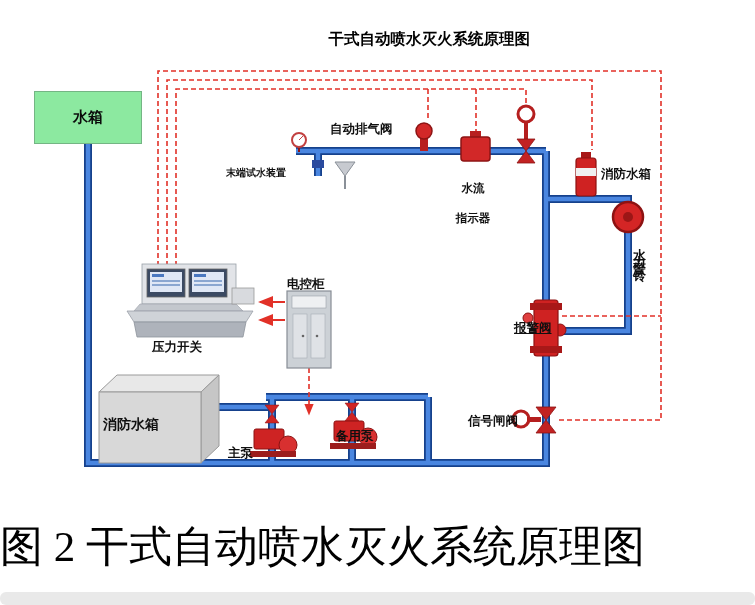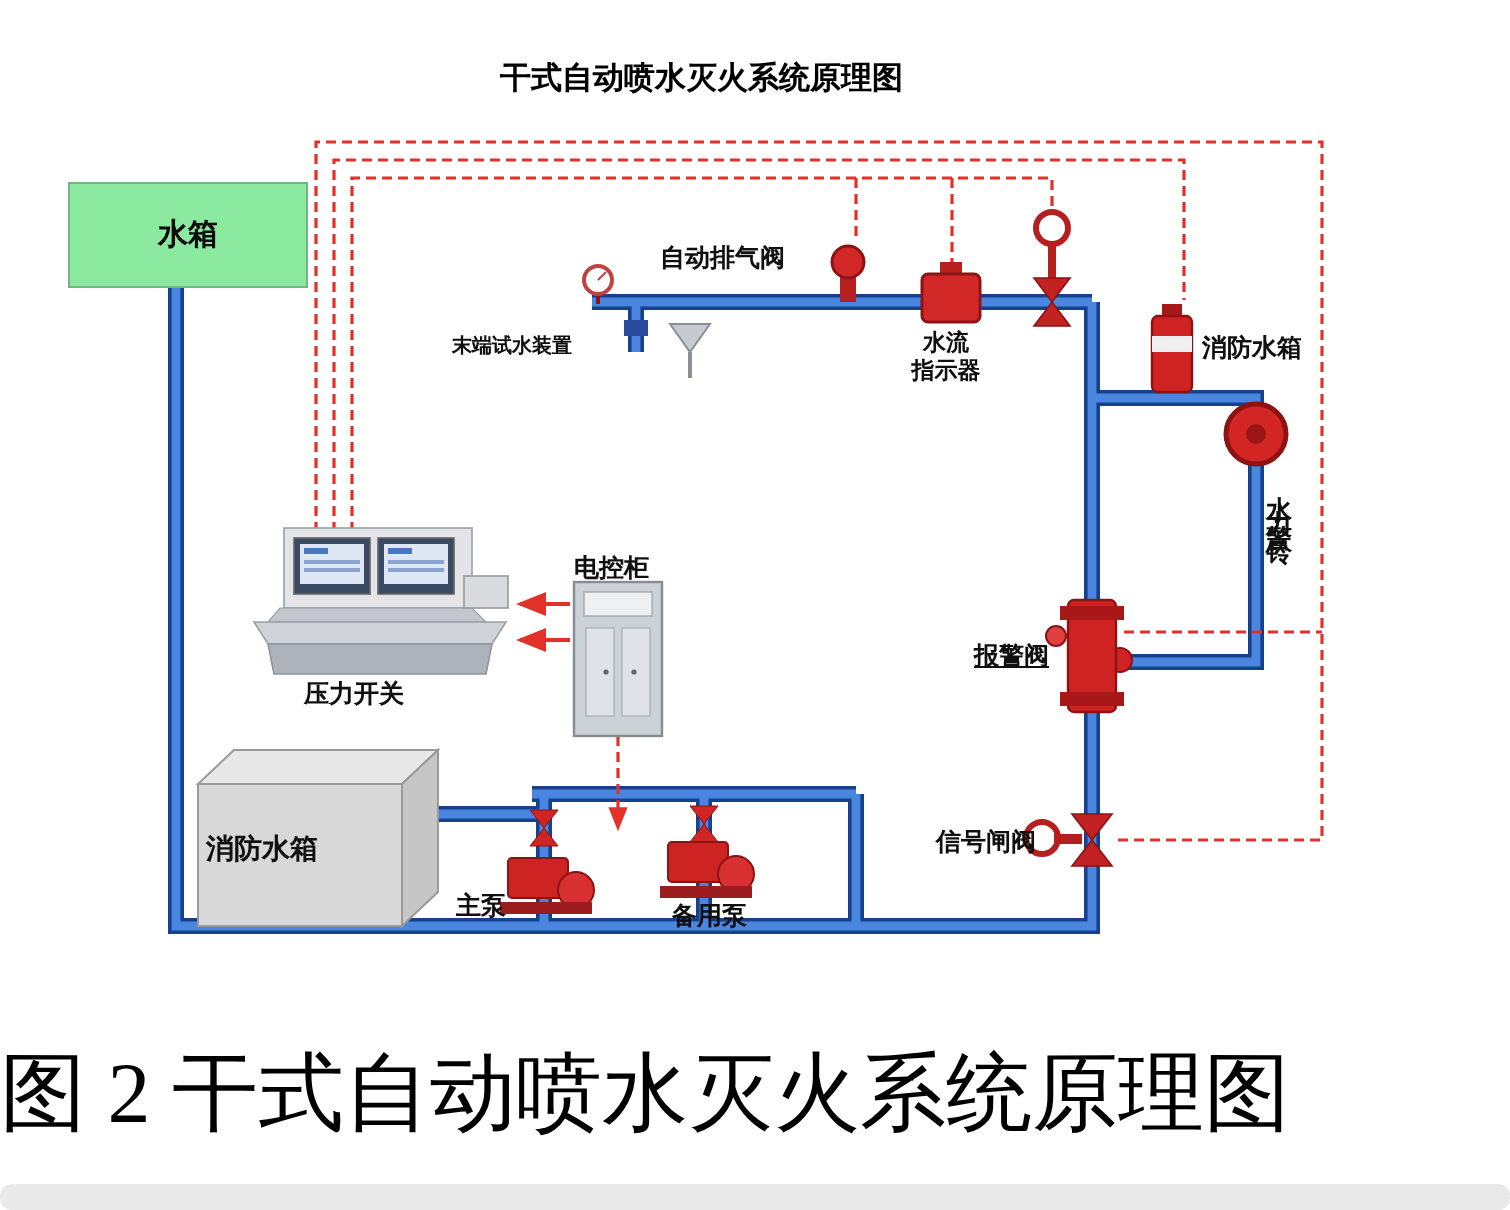--- a/index.html
+++ b/index.html
@@ -10,46 +10,46 @@
   .stage {
     position:relative;
     width:755px; height:605px;
     background:#ffffff;
     overflow:hidden;
   }
   .stage svg { position:absolute; left:0; top:0; }
 
   .diagram-title {
     position:absolute; left:250px; top:29px; width:280px;
-    text-align:left;
+    text-align:right;
     font-weight:bold; font-size:15.5px; color:#000;
     white-space:nowrap;
   }
   .lbl {
     position:absolute;
     font-weight:600; font-size:12.5px; color:#101010;
     white-space:nowrap;
   }
   .lbl-sm { font-size:10px; }
   .water-tank {
-    position:absolute; left:34px; top:91px; width:120px; height:53px;
+    position:absolute; left:34px; top:91px; width:108px; height:53px;
     background:#8ce9a0; border:1px solid #74b584;
     display:flex; align-items:center; justify-content:center;
     font-weight:600; font-size:15px; color:#0a0a0a;
   }
   .fwt-label {
     position:absolute; left:103px; top:416px; width:94px;
     text-align:left; font-weight:700; font-size:14px; color:#101010;
   }
   .wfi-label {
     position:absolute; left:447px; top:165px; width:52px;
     text-align:center; font-weight:600; font-size:11.5px;
     line-height:14px; color:#101010;
   }
-  .wfi-label span { display:block; }
+  .wfi-label span { display:block;margin-top:16px; }
   .bell-label {
     position:absolute; left:630px; top:238px; height:110px;
     writing-mode:vertical-rl; text-orientation:upright;
     letter-spacing:7px; font-weight:600; font-size:13px; color:#101010;
   }
   .figure-caption {
     position:absolute; left:0; top:518px; width:633px;
     text-align:center;
     font-family:"Liberation Serif","DejaVu Serif",serif;
     font-size:43px; color:#000; white-space:nowrap;
@@ -203,25 +203,25 @@
   </div>
 
   <div class="lbl lbl-sm" style="left:226px; top:166px;">末端试水装置</div>
   <div class="lbl" style="left:330px; top:121px;">自动排气阀</div>
   <div class="wfi-label">
     <span>水流</span>
     <span>指示器</span>
   </div>
   <div class="lbl" style="left:601px; top:166px;">消防水箱</div>
   <div class="bell-label">水力警铃</div>
-  <div class="lbl" style="left:487px; top:320px;text-decoration:underline;">报警阀</div>
+  <div class="lbl" style="left:514px; top:320px;text-decoration:underline;">报警阀</div>
   <div class="lbl" style="left:452px; top:413px;margin-left:16px;">信号闸阀</div>
   <div class="lbl" style="left:152px; top:339px;">压力开关</div>
   <div class="lbl" style="left:287px; top:276px;">电控柜</div>
   <div class="fwt-label">消防水箱</div>
   <div class="lbl" style="left:228px; top:445px;">主泵</div>
-  <div class="lbl" style="left:336px; top:450px;">备用泵</div>
+  <div class="lbl" style="left:336px; top:428px;">备用泵</div>
 
   <div class="figure-caption">图 2 干式自动喷水灭火系统原理图</div>
 
   <div class="bottom-bar"></div>
 
 </div>
 
 </body></html>

